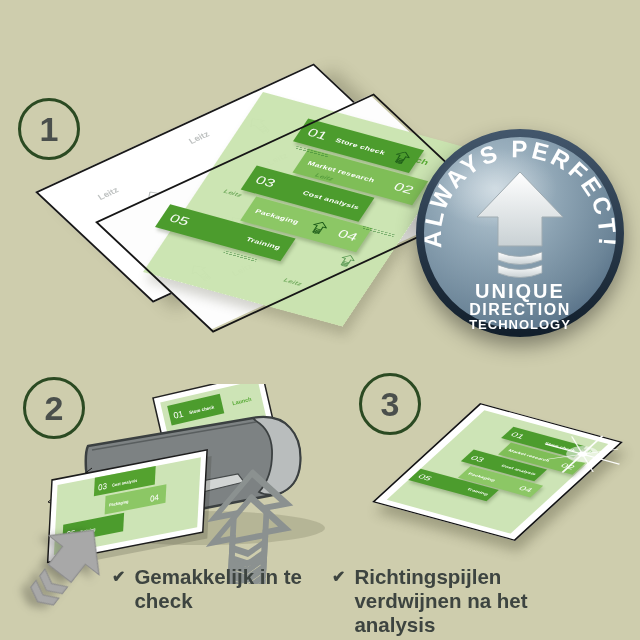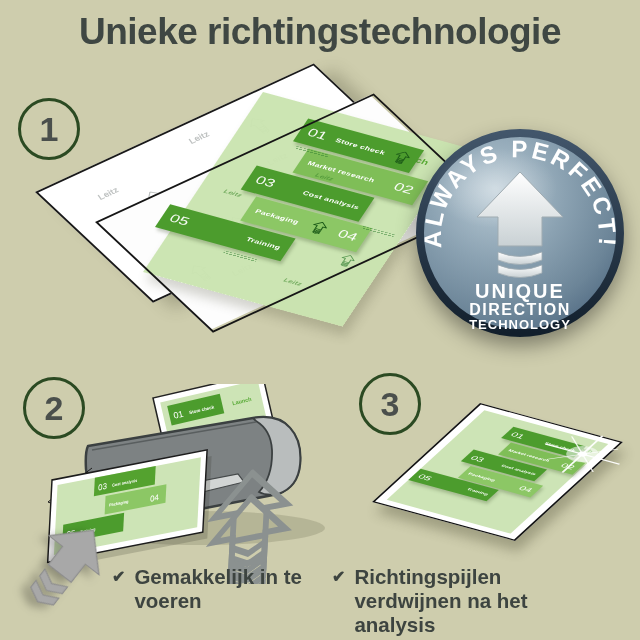--- a/index.html
+++ b/index.html
@@ -92,21 +92,20 @@
     <symbol id="dirarrow" viewBox="0 0 24 33">
       <path d="M12,1 L23,12 H17 V20 H7 V12 H1 Z"></path>
       <path d="M7,22 L12,24.5 L17,22 L17,25 L12,27.5 L7,25 Z"></path>
       <path d="M7,27 L12,29.5 L17,27 L17,30 L12,32.5 L7,30 Z"></path>
     </symbol>
   </defs>
 </svg>
 
 <div id="stage">
 
-  <div class="title">Unieke richtingstechnologie</div>
 
   <div class="stepnum c1">1</div>
 
   <div class="sheet pouch-back">
     <span class="wm-txt" style="left:40px;top:28px">Leitz</span>
     <span class="wm-txt" style="left:150px;top:14px">Leitz</span>
     <span class="wm-txt" style="left:236px;top:58px">Leitz</span>
     <span class="wm-txt" style="left:92px;top:84px">Leitz</span>
     <span class="wm-txt" style="left:44px;top:122px">Leitz</span>
     <svg class="wm-arrow" style="left:74px;top:50px" width="16" height="22" viewBox="0 0 24 33">
@@ -289,20 +288,20 @@
           <path d="M18,18 L66,66"></path>
           <path d="M66,18 L18,66"></path>
         </g>
         <circle cx="42" cy="42" r="4.5" fill="#ffffff"></circle>
       </svg>
     </div>
   </div>
 
   <div class="check-item ck1">
     <span class="mark">✔</span>
-    <span>Gemakkelijk in te voeren</span>
+    <span>Gemakkelijk in te check</span>
   </div>
   <div class="check-item ck2">
     <span class="mark">✔</span>
     <span>Richtingspijlen verdwijnen na het analysis</span>
   </div>
 
 </div>
 
 </body></html>

